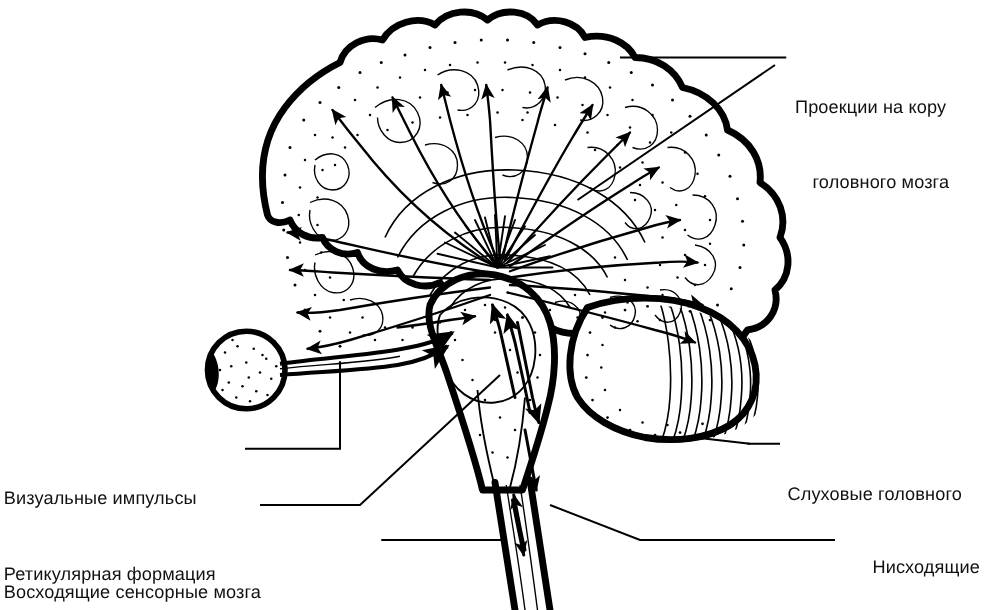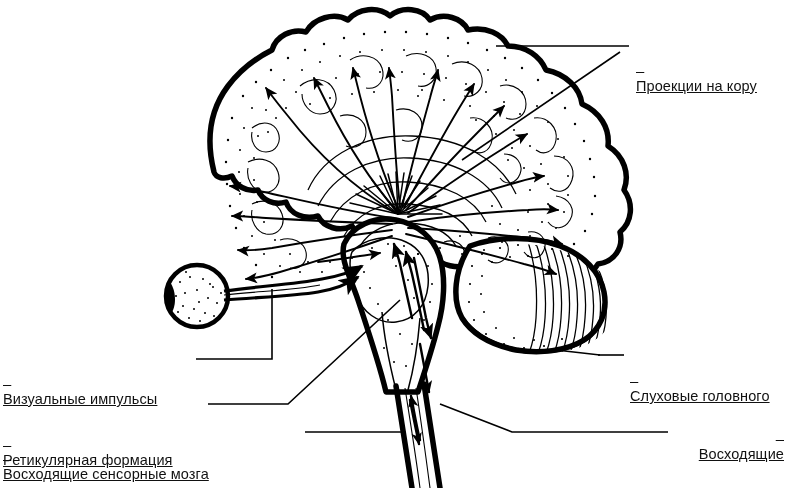--- a/index.html
+++ b/index.html
@@ -10,21 +10,20 @@
     color:#111111;position:relative;
   }
   #figure{position:absolute;left:0;top:0;width:790px;height:488px;}
   .label{
     position:absolute;
     font-size:14.5px;
     line-height:1.38;
     color:#111111;
     white-space:pre;
     letter-spacing:.1px;
-    text-decoration:underline;
   }
   .label.right{text-align:right;}
   .label.left{text-align:left;}
   svg{display:block;}
   .ink{fill:none;stroke:#000;}
   .leader{fill:none;stroke:#000;stroke-width:1.6;}
   .outline{fill:#fff;stroke:#000;stroke-width:5.5;stroke-linejoin:round;stroke-linecap:round;}
   .inner{fill:none;stroke:#000;stroke-width:1.5;}
   .thin{fill:none;stroke:#000;stroke-width:1.1;}
   .ray{fill:none;stroke:#000;stroke-width:1.9;stroke-linecap:round;}
@@ -477,28 +476,29 @@
     <path class="leader" d="M208,404 L288,404 L400,300"></path>
 
     <path class="leader" d="M305,432 L404,432"></path>
   </g>
 
 </svg>
 </div>
 
 <div class="label left" style="left:636px;top:36px;">
   <div>Проекции на кору</div>
+  <div style="padding-left:14px;">головного мозга</div>
 </div>
 
 <div class="label left" style="left:630px;top:346px;">
   <div>Слуховые головного</div>
 </div>
 
 <div class="label right" style="right:6px;top:404px;width:230px;">
-  <div>Восходящие</div>
+  <div>Нисходящие</div>
   
   
 </div>
 
 <div class="label left" style="left:3px;top:349px;">
   <div>Визуальные импульсы</div>
 </div>
 
 <div class="label left" style="left:3px;top:410px;">
   <div>Ретикулярная формация</div>

